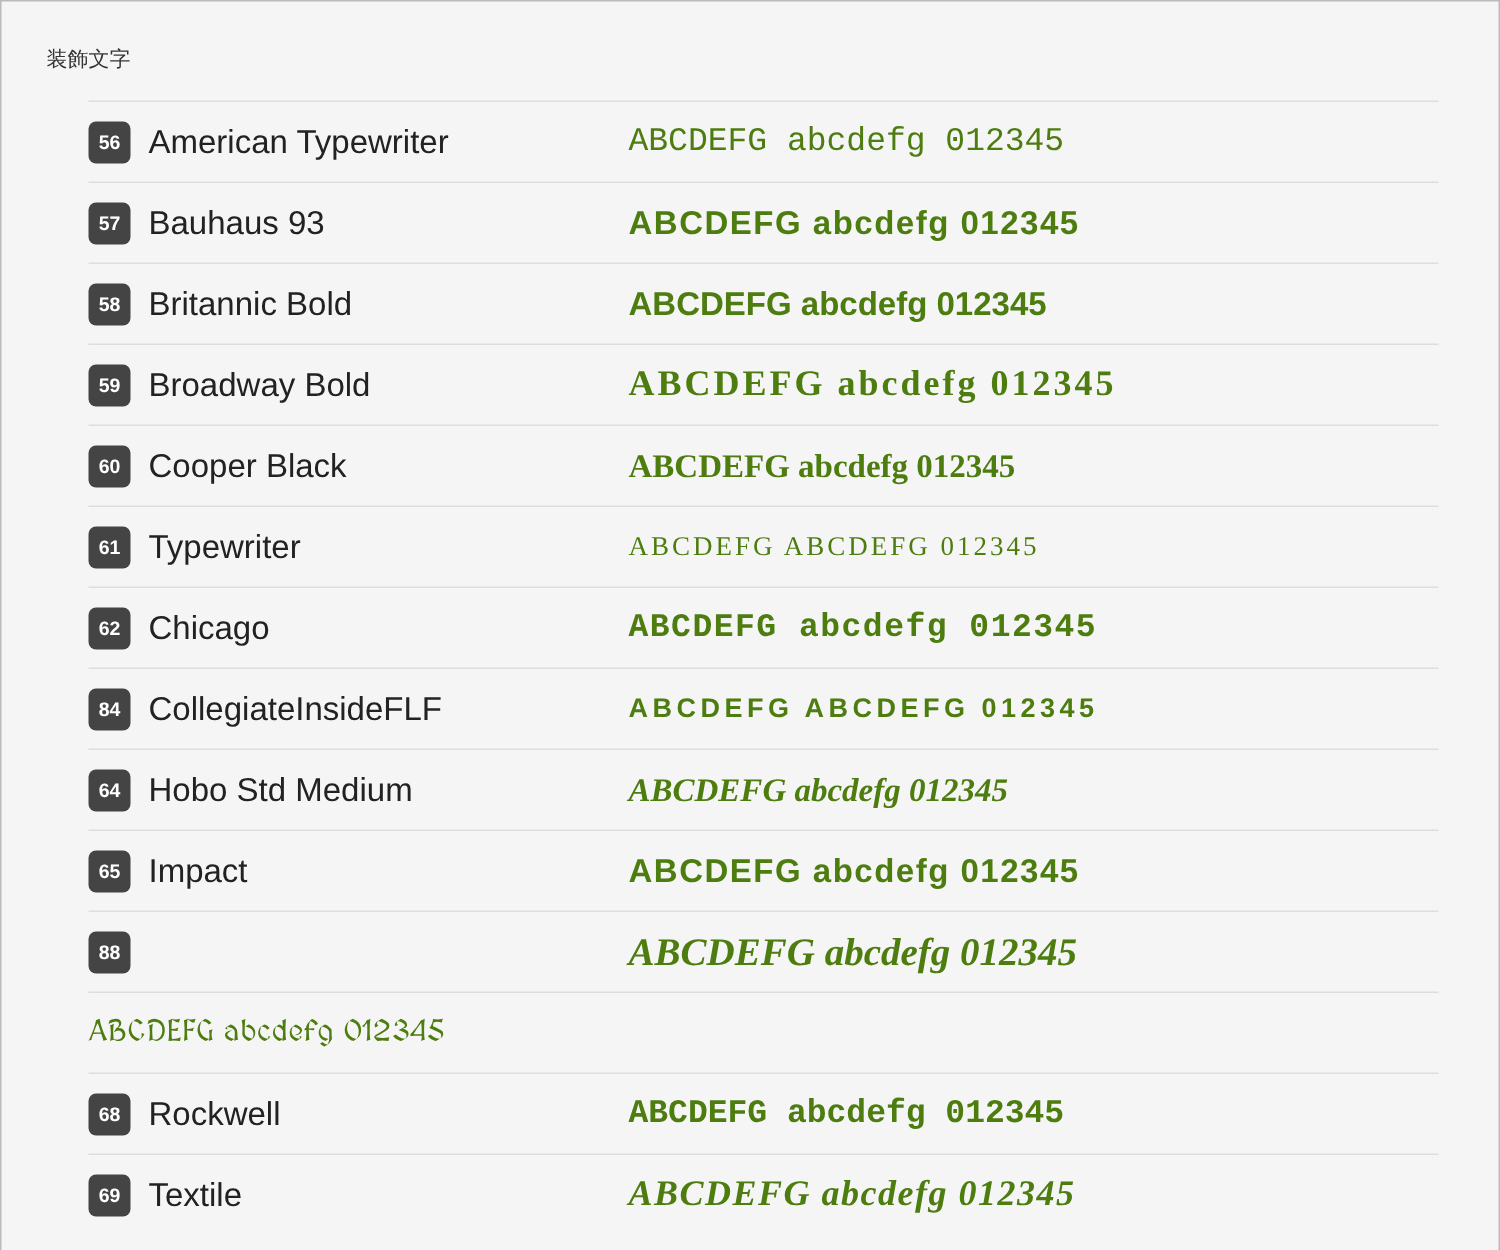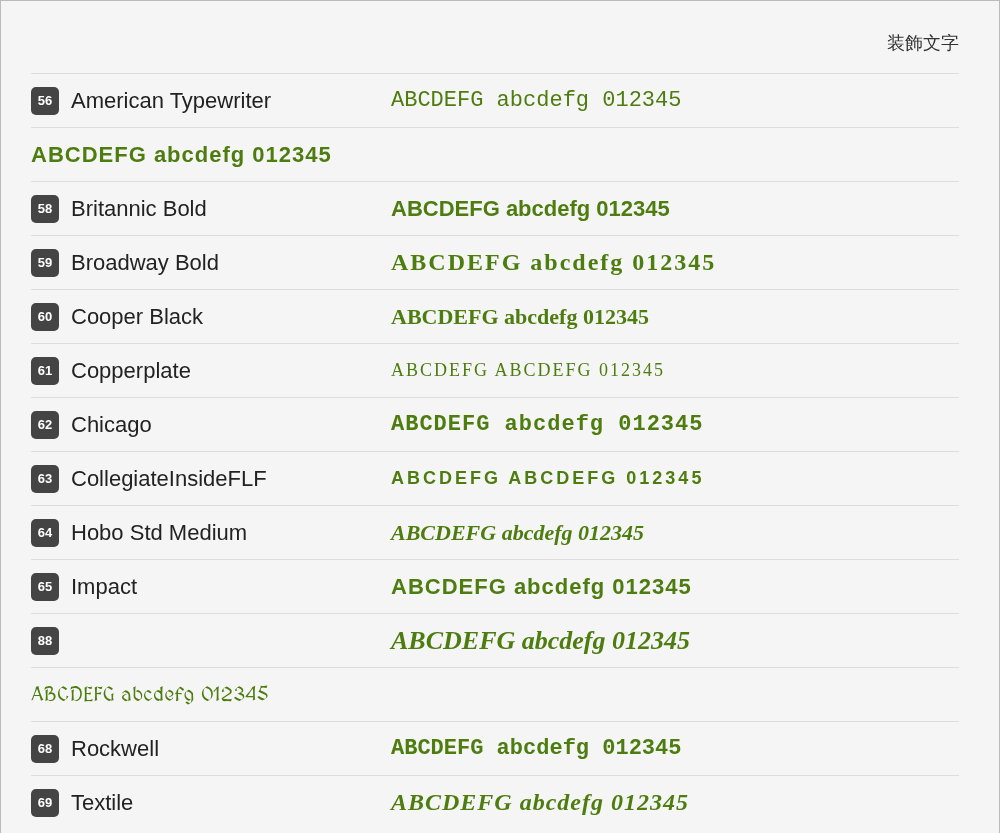--- a/index.html
+++ b/index.html
@@ -15,38 +15,38 @@
 
     .page {
       width: 1000px;
       min-height: 833px;
       background: #f5f5f5;
       border: 1px solid #bbb;
       padding: 30px 40px 30px 30px;
     }
 
     .page-title {
-      font-size: 18px;
+      font-size: 14px;
       color: #333;
       margin-bottom: 18px;
       font-family: sans-serif;
-      text-align: right;
     }
 
     .font-list {
       display: flex;
       flex-direction: column;
     }
 
     .font-row {
       display: flex;
       align-items: center;
       border-top: 1px solid #ddd;
       padding: 8px 0;
       min-height: 54px;
+      margin-left: 28px;
     }
 
     .font-left {
       display: flex;
       align-items: center;
       width: 360px;
       flex-shrink: 0;
     }
 
     .font-number {
@@ -100,20 +100,24 @@
   <div class="page-title">装飾文字</div>
   <div class="font-list" id="font-list">
   <div class="font-row">
         <div class="font-left">
           <span class="font-number">56</span>
           <span class="font-name">American Typewriter</span>
         </div>
         <span class="font-sample sample-56">ABCDEFG abcdefg 012345</span>
       </div>
       <div class="font-row">
+        <div class="font-left">
+          <span class="font-number">57</span>
+          <span class="font-name">Bauhaus 93</span>
+        </div>
         <span class="font-sample sample-57">ABCDEFG abcdefg 012345</span>
       </div>
       <div class="font-row">
         <div class="font-left">
           <span class="font-number">58</span>
           <span class="font-name">Britannic Bold</span>
         </div>
         <span class="font-sample sample-58">ABCDEFG abcdefg 012345</span>
       </div>
       <div class="font-row">
@@ -126,34 +130,34 @@
       <div class="font-row">
         <div class="font-left">
           <span class="font-number">60</span>
           <span class="font-name">Cooper Black</span>
         </div>
         <span class="font-sample sample-60">ABCDEFG abcdefg 012345</span>
       </div>
       <div class="font-row">
         <div class="font-left">
           <span class="font-number">61</span>
-          <span class="font-name">Copperplate</span>
+          <span class="font-name">Typewriter</span>
         </div>
         <span class="font-sample sample-61">ABCDEFG ABCDEFG 012345</span>
       </div>
       <div class="font-row">
         <div class="font-left">
           <span class="font-number">62</span>
           <span class="font-name">Chicago</span>
         </div>
         <span class="font-sample sample-62">ABCDEFG abcdefg 012345</span>
       </div>
       <div class="font-row">
         <div class="font-left">
-          <span class="font-number">63</span>
+          <span class="font-number">84</span>
           <span class="font-name">CollegiateInsideFLF</span>
         </div>
         <span class="font-sample sample-63">ABCDEFG ABCDEFG 012345</span>
       </div>
       <div class="font-row">
         <div class="font-left">
           <span class="font-number">64</span>
           <span class="font-name">Hobo Std Medium</span>
         </div>
         <span class="font-sample sample-64">ABCDEFG abcdefg 012345</span>

